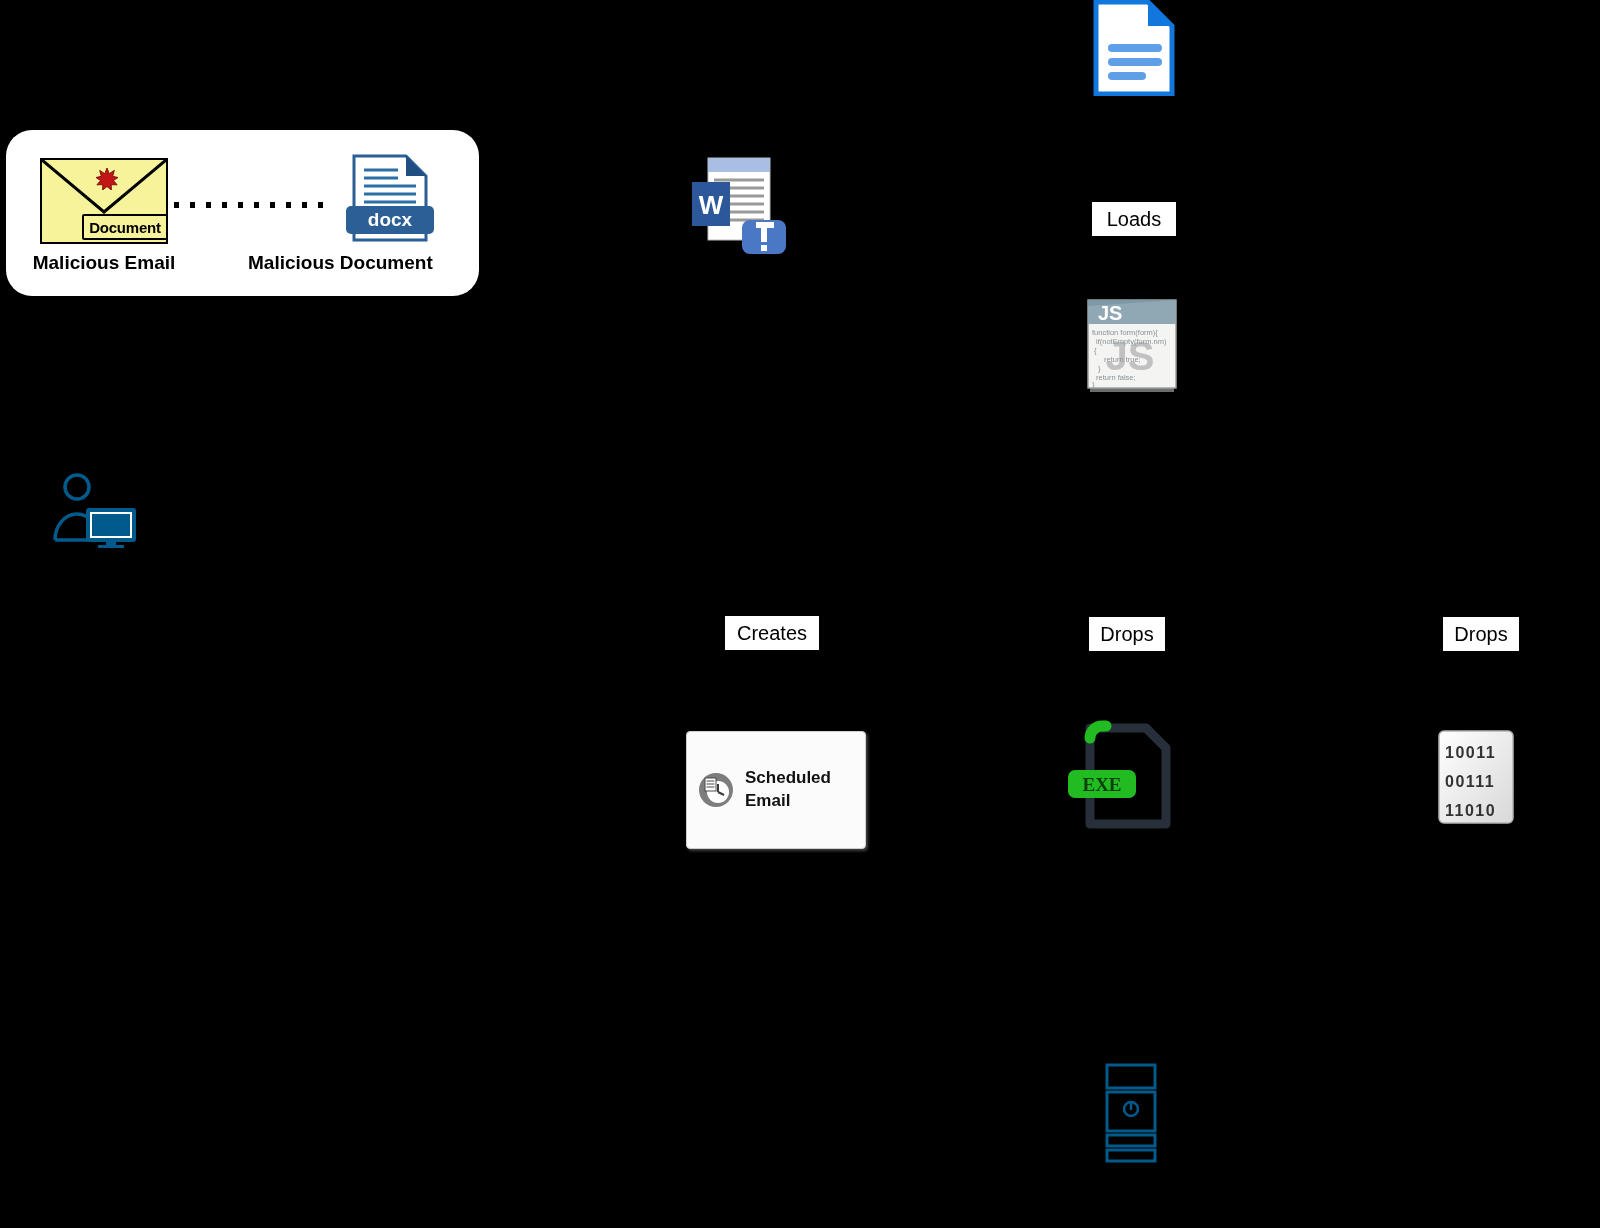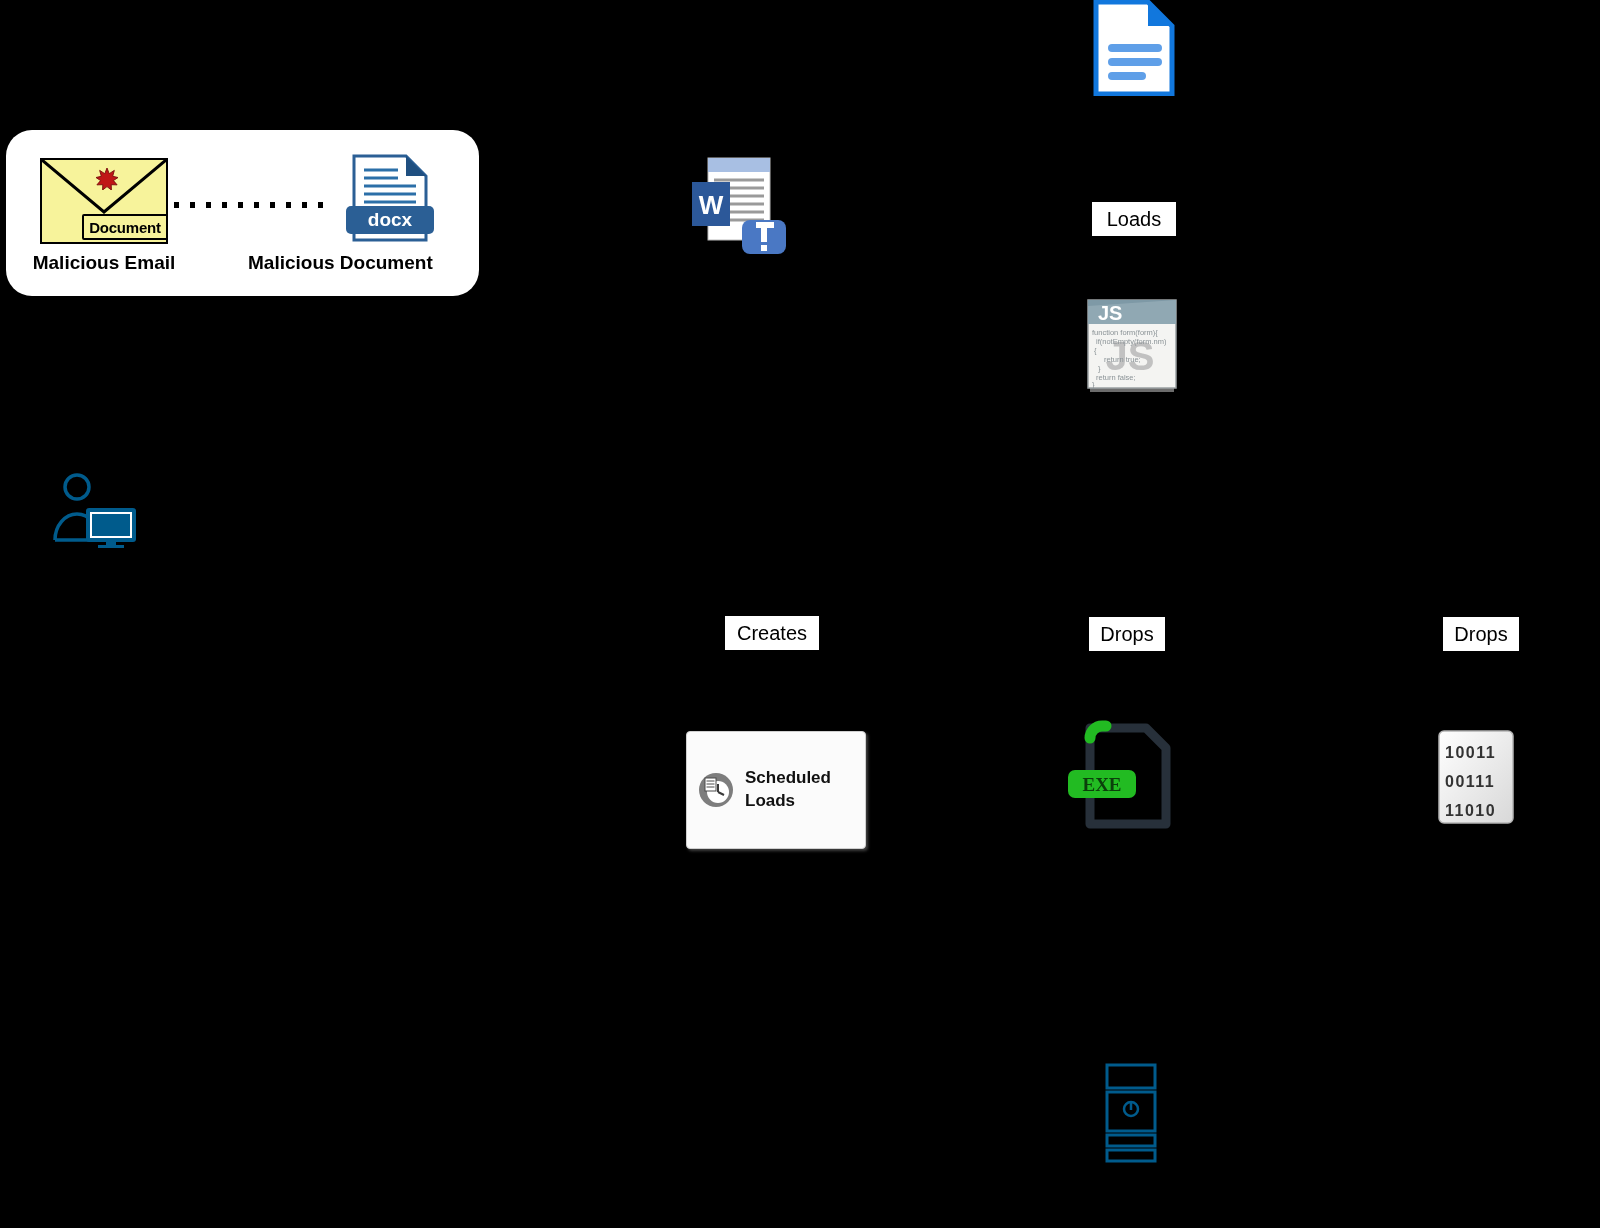--- a/index.html
+++ b/index.html
@@ -183,21 +183,21 @@
     <circle cx="21" cy="21" r="11" fill="#ffffff"></circle>
     <line x1="21" y1="21" x2="21" y2="13" stroke="#3a3a3a" stroke-width="2"></line>
     <line x1="21" y1="21" x2="27" y2="24" stroke="#3a3a3a" stroke-width="2"></line>
     <rect x="8" y="7" width="11" height="13" fill="#ffffff" stroke="#4a4a4a" stroke-width="1"></rect>
     <g stroke="#4a4a4a" stroke-width="1">
       <line x1="9.5" y1="10" x2="17.5" y2="10"></line>
       <line x1="9.5" y1="13" x2="17.5" y2="13"></line>
       <line x1="9.5" y1="16" x2="17.5" y2="16"></line>
     </g>
   </svg>
-  <div id="sched-label">Scheduled Loads</div>
+  <div id="sched-label">Scheduled Email</div>
 </div>
 
 <svg class="node" id="exe-icon" viewBox="0 0 118 112">
   <path d="M30 8 H86 L106 28 V104 H30 Z" fill="none" stroke="#27303a" stroke-width="9" stroke-linejoin="round"></path>
   <path d="M30 18 a12 12 0 0 1 12 -12 h4" fill="none" stroke="#22bb22" stroke-width="11" stroke-linecap="round"></path>
   <rect x="8" y="50" width="68" height="28" rx="7" fill="#22bb22"></rect>
   <text x="42" y="71" font-family="Liberation Serif, serif" font-size="19" font-weight="bold" fill="#0b3f0b" text-anchor="middle">EXE</text>
 </svg>
 
 <svg class="node" id="binary-icon" viewBox="0 0 78 96">

